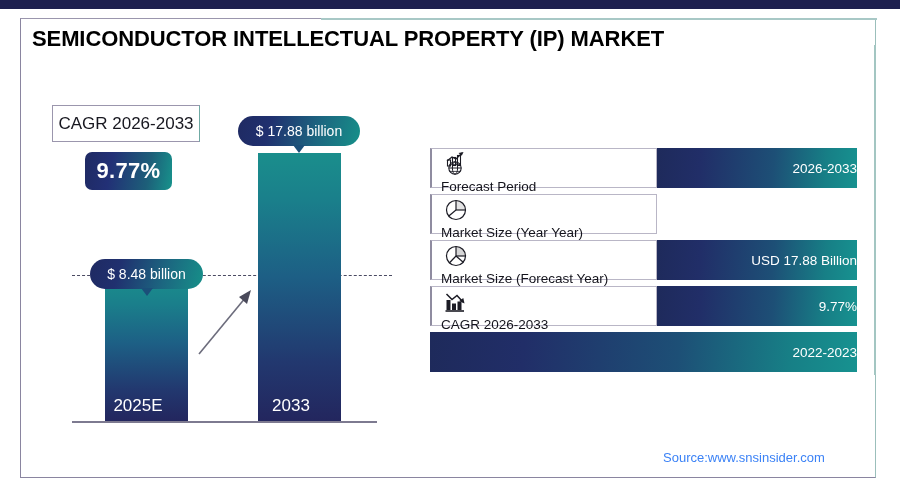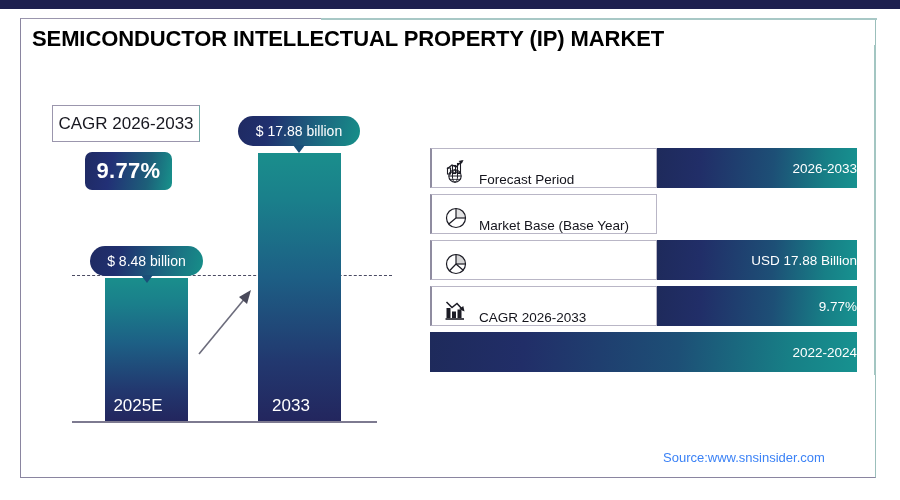--- a/index.html
+++ b/index.html
@@ -163,21 +163,21 @@
     content: "";
     position: absolute;
     left: 50%;
     bottom: -7px;
     margin-left: -6px;
     width: 0; height: 0;
     border-left: 6px solid transparent;
     border-right: 6px solid transparent;
     border-top: 8px solid #1b4f79;
   }
-  .vpill--a { left: 90px; top: 246px; width: 113px; }
+  .vpill--a { left: 90px; top: 259px; width: 113px; }
   .vpill--b { left: 238px; top: 116px; width: 122px; }
 
   
   .growth-arrow {
     position: absolute;
     left: 196px; top: 285px;
     width: 62px; height: 72px;
   }
 
   
@@ -193,22 +193,23 @@
     display: flex;
     align-items: stretch;
   }
   .tlabel {
     width: 227px;
     background: #ffffff;
     border: 1px solid #b9b6c6;
     border-left: 2px solid #8f8ca0;
     box-sizing: border-box;
     display: flex;
-    align-items: flex-end;
+    align-items: flex-start;
     padding-left: 9px;
+    flex-direction: column;
   }
   .ticon {
     width: 30px; height: 30px;
     flex: 0 0 30px;
     display: flex;
     align-items: center;
     justify-content: center;
     margin-right: 8px;
   }
   .tlabel-text {
@@ -313,36 +314,37 @@
       <div class="tlabel">
         <span class="ticon">
           <svg width="26" height="26" viewBox="0 0 26 26">
             <circle cx="13" cy="13" r="9.5" fill="none" stroke="#1b1b24" stroke-width="1.2"></circle>
             <path d="M13 13 L13 3.5 A9.5 9.5 0 0 1 22.5 13 Z" fill="#1b1b24" opacity="0.12"></path>
             <line x1="13" y1="13" x2="13" y2="3.5" stroke="#1b1b24" stroke-width="1.2"></line>
             <line x1="13" y1="13" x2="22.5" y2="13" stroke="#1b1b24" stroke-width="1.2"></line>
             <line x1="13" y1="13" x2="5.5" y2="19.2" stroke="#1b1b24" stroke-width="1.2"></line>
           </svg>
         </span>
-        <span class="tlabel-text">Market Base (Base Year)</span>
+        <span class="tlabel-text">Market Size (Year Year)</span>
       </div>
     </div>
 
     <div class="trow">
       <div class="tlabel">
         <span class="ticon">
           <svg width="26" height="26" viewBox="0 0 26 26">
             <circle cx="13" cy="13" r="9.5" fill="none" stroke="#1b1b24" stroke-width="1.2"></circle>
             <path d="M13 13 L13 3.5 A9.5 9.5 0 0 1 22.5 13 Z" fill="#1b1b24" opacity="0.18"></path>
             <line x1="13" y1="13" x2="13" y2="3.5" stroke="#1b1b24" stroke-width="1.2"></line>
             <line x1="13" y1="13" x2="22.5" y2="13" stroke="#1b1b24" stroke-width="1.2"></line>
             <line x1="13" y1="13" x2="6.3" y2="20" stroke="#1b1b24" stroke-width="1.2"></line>
             <line x1="13" y1="13" x2="20.5" y2="19.5" stroke="#1b1b24" stroke-width="1.2"></line>
           </svg>
         </span>
+        <span class="tlabel-text">Market Size (Forecast Year)</span>
       </div>
       <div class="tvalue">
         <span class="tvalue-text">USD 17.88 Billion</span>
       </div>
     </div>
 
     <div class="trow">
       <div class="tlabel">
         <span class="ticon">
           <svg width="26" height="26" viewBox="0 0 26 26">
@@ -356,21 +358,21 @@
         </span>
         <span class="tlabel-text">CAGR 2026-2033</span>
       </div>
       <div class="tvalue">
         <span class="tvalue-text">9.77%</span>
       </div>
     </div>
 
     <div class="trow">
       <div class="tvalue">
-        <span class="tvalue-text">2022-2024</span>
+        <span class="tvalue-text">2022-2023</span>
       </div>
     </div>
 
   </div>
 
   <div class="source">Source:www.snsinsider.com</div>
 
 </div>
 
 </body></html>

